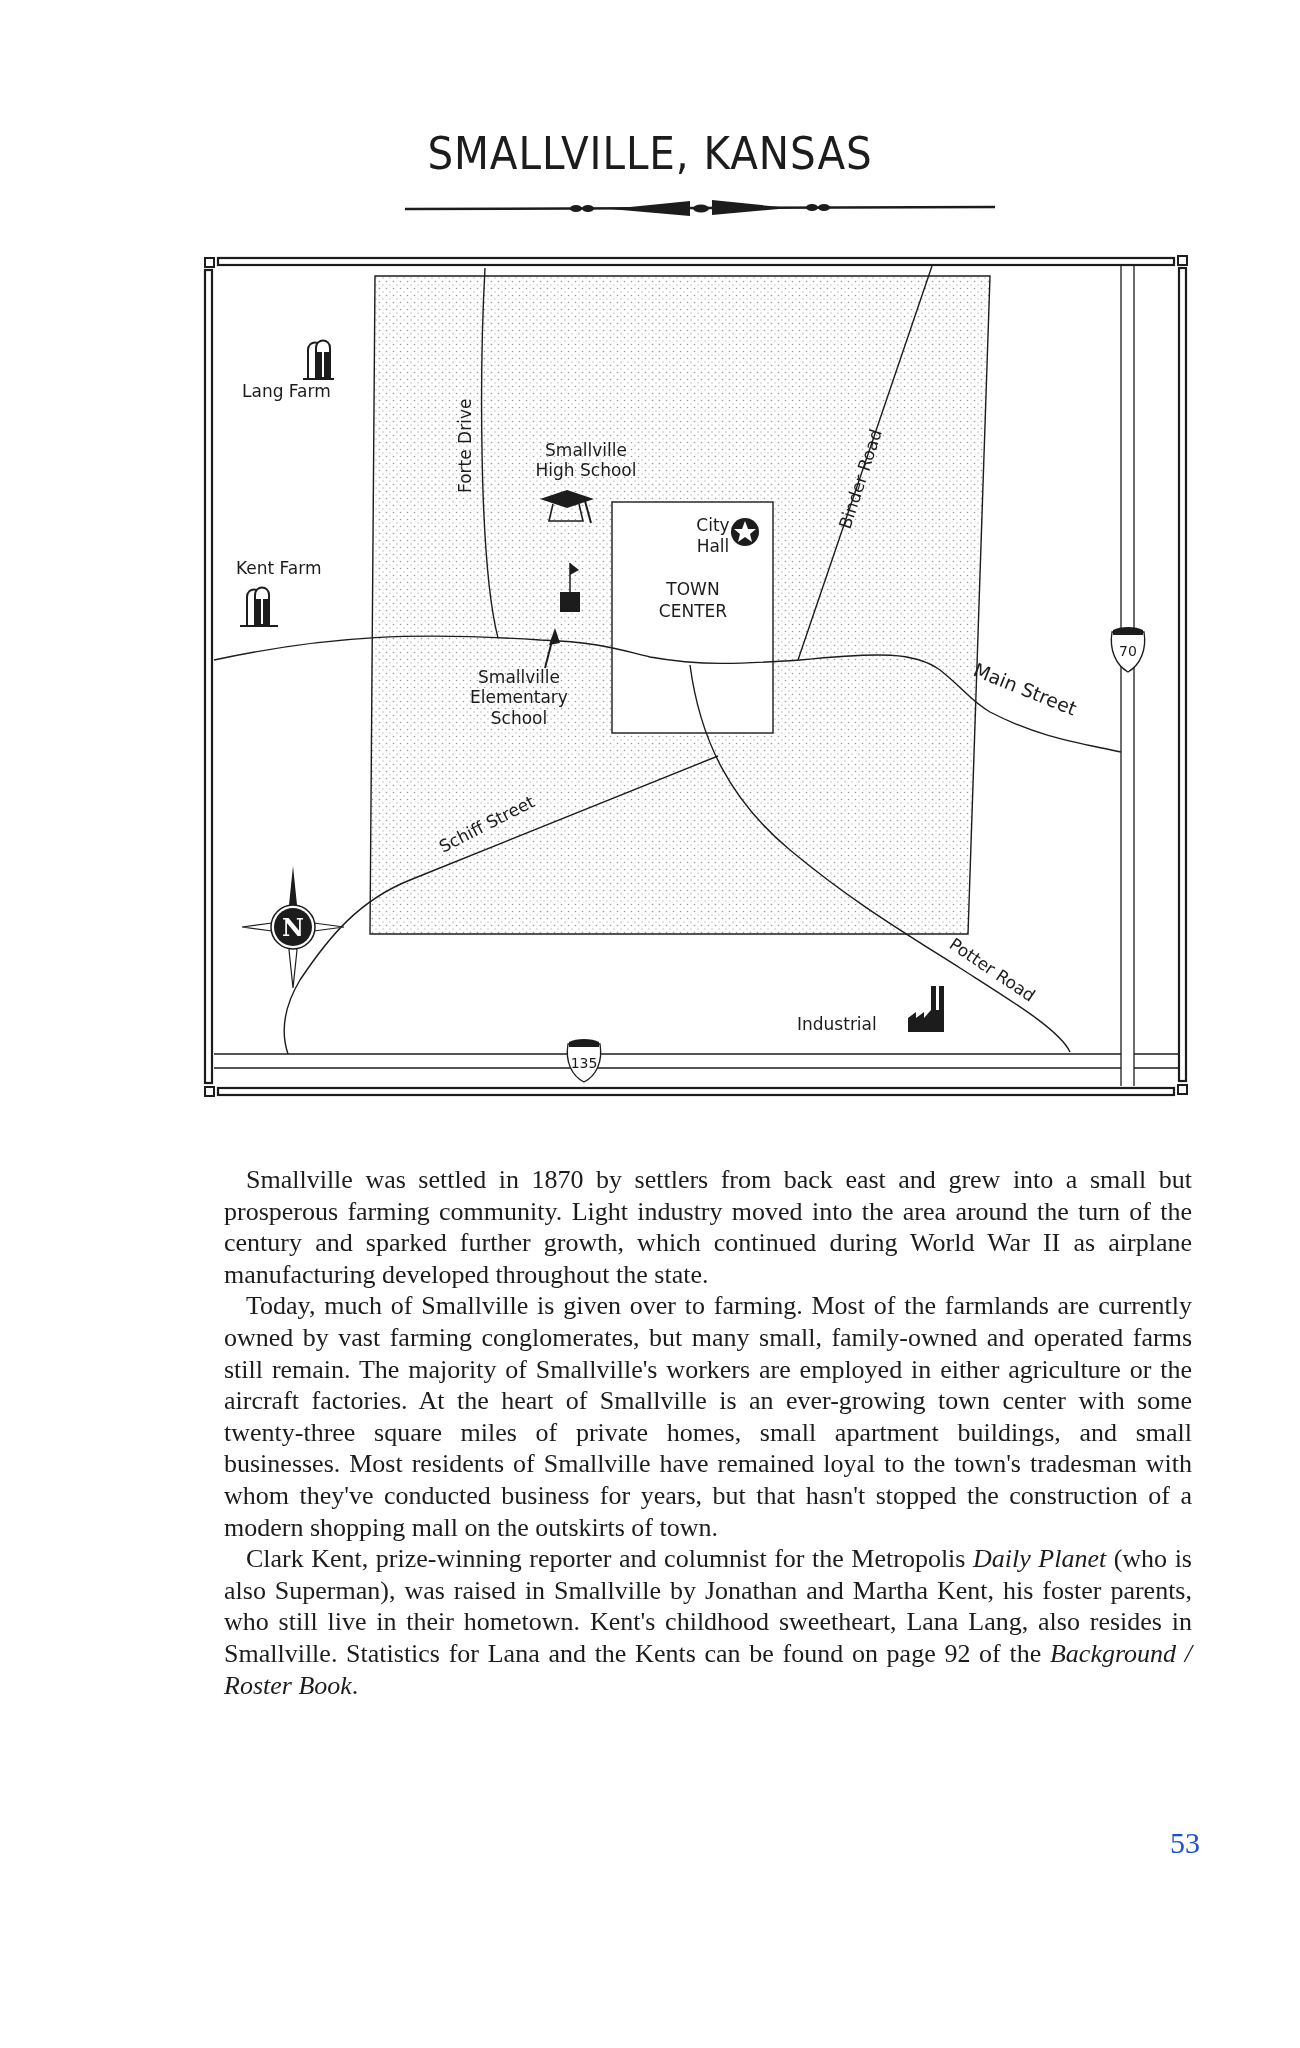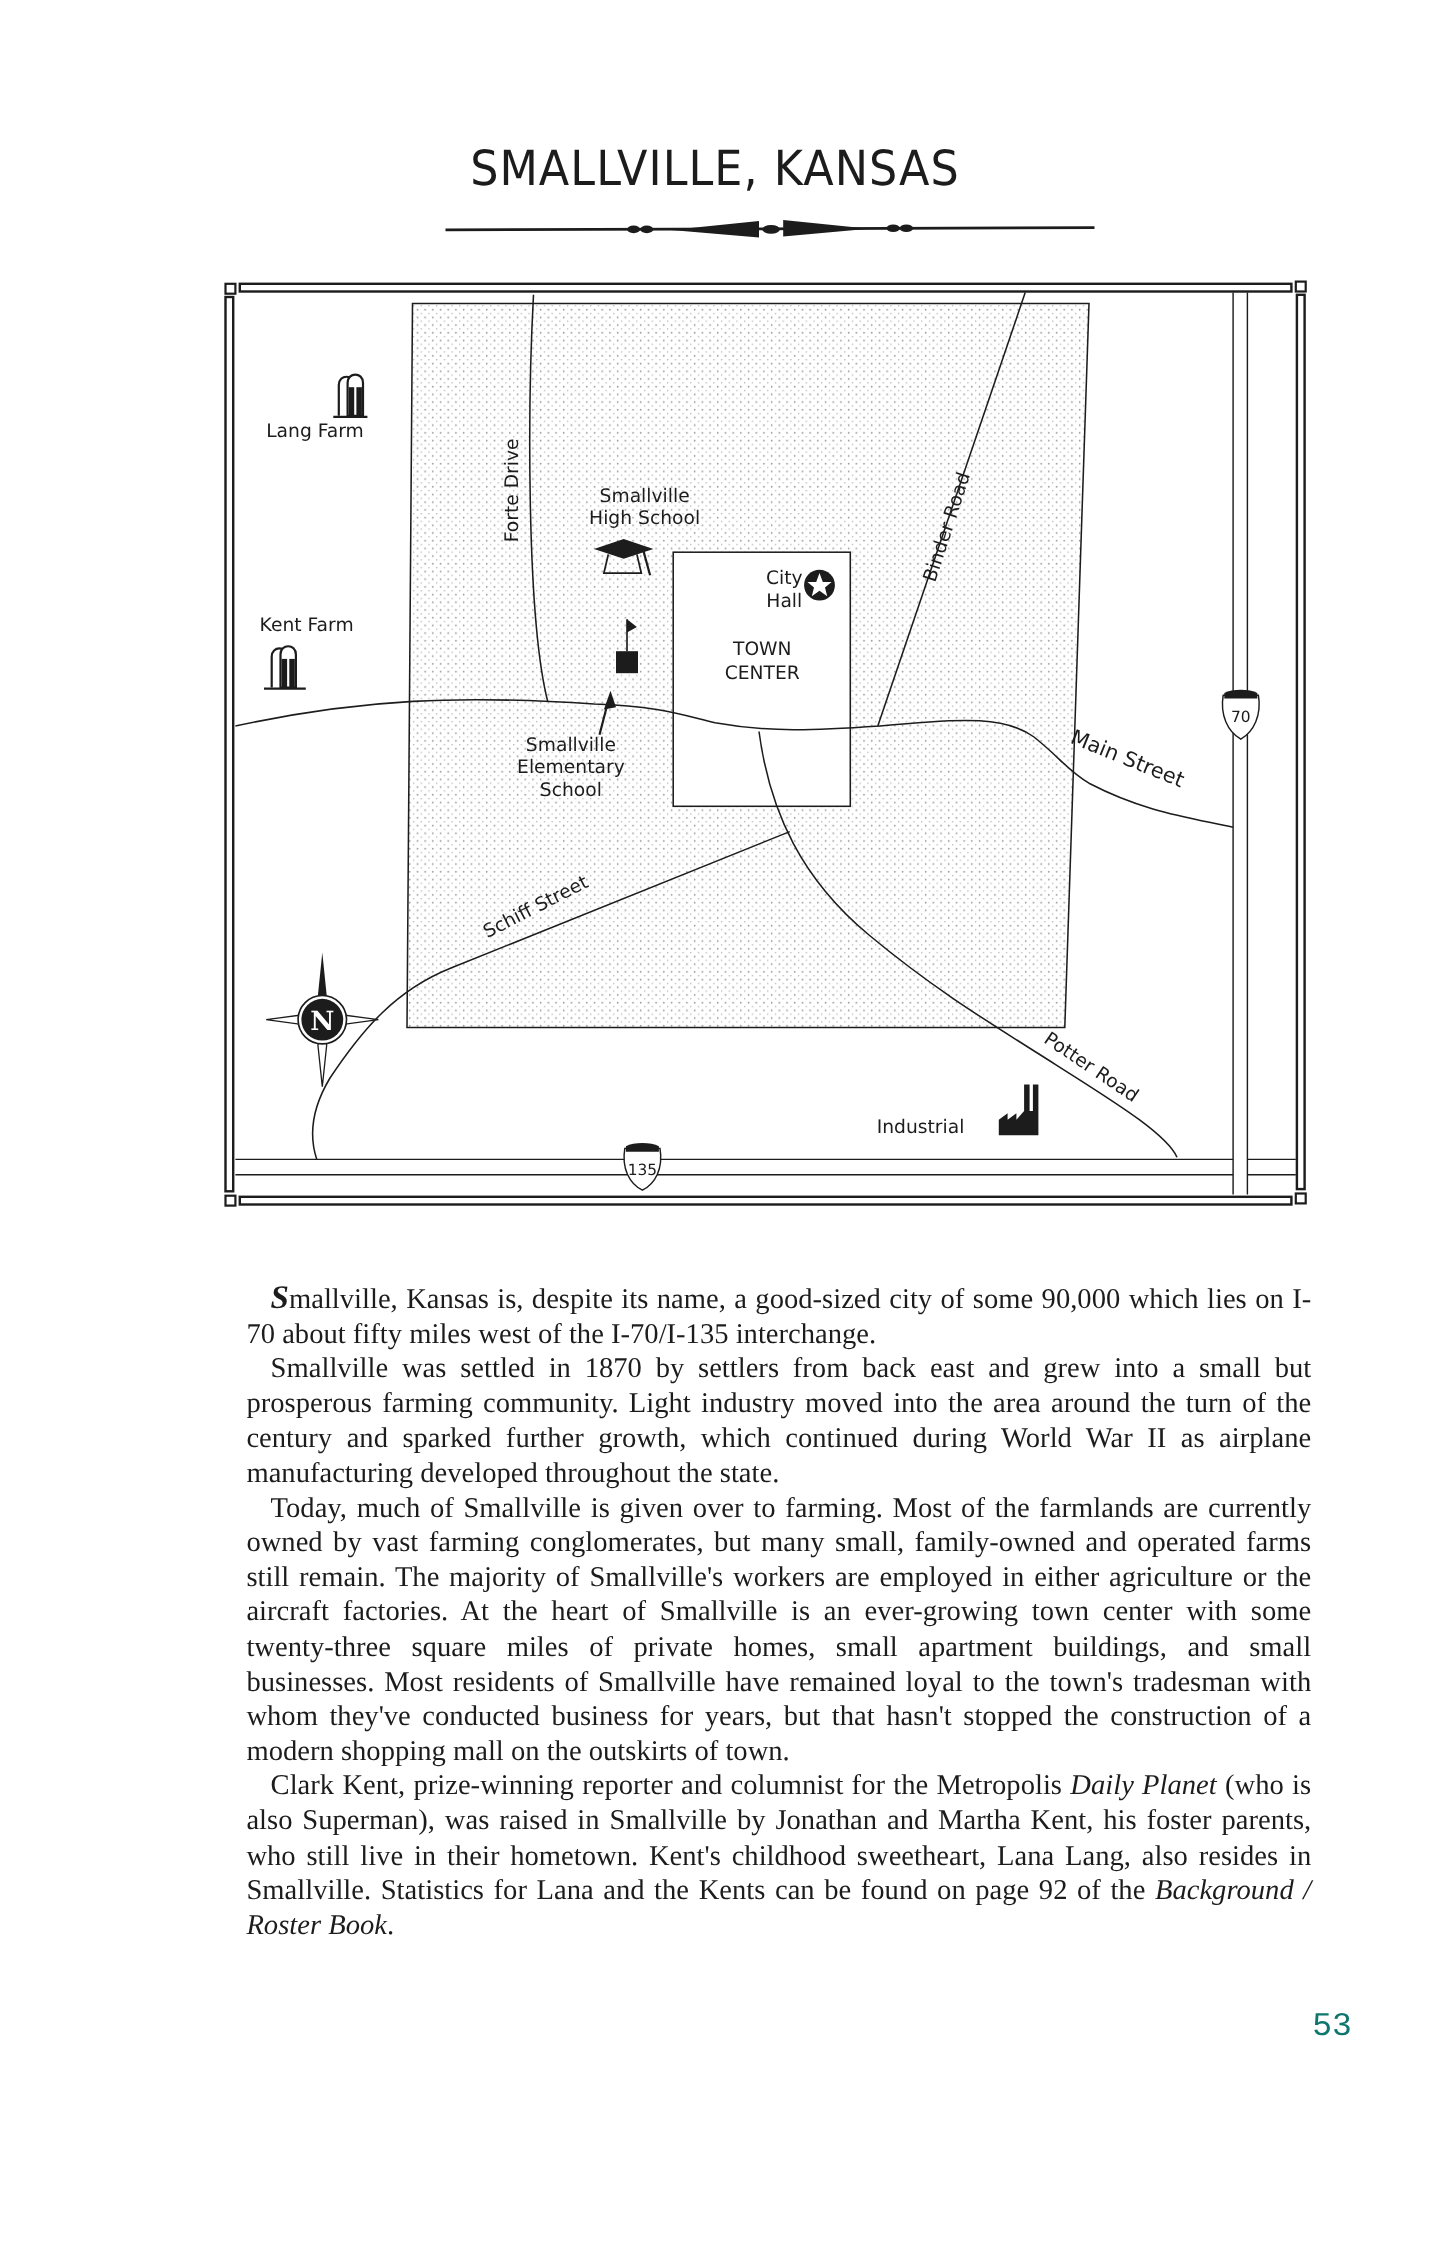--- a/index.html
+++ b/index.html
@@ -13,22 +13,22 @@
   .map { position: absolute; left: 0; top: 0; width: 1300px; height: 1120px; }
   .map text { font-family: "DejaVu Sans", sans-serif; fill: #1c1c1c; }
   .body-text {
     position: absolute; left: 224px; top: 1164px; width: 968px;
     font-family: "Liberation Serif", "DejaVu Serif", serif; font-size: 26px;
     line-height: 31.6px; text-align: justify; color: #1c1c1c;
   }
   .body-text p { margin: 0; text-indent: 22px; }
   .body-text .dropcap { font-weight: bold; font-style: italic; font-size: 30px; }
   .page-number {
-    position: absolute; left: 1169px; top: 1826px; width: 60px; text-align: right;
-    font-family: Liberation Mono, monospace; font-size: 30px; color: #0f766e;
+    position: absolute; left: 1140px; top: 1826px; width: 60px; text-align: right;
+    font-family: Liberation Serif, serif; font-size: 30px; color: #1d4ed8;
   }
 </style>
 </head>
 <body>
 
 <div class="title">SMALLVILLE, KANSAS</div>
 
 <svg class="ornament" viewBox="0 0 600 24">
   <line x1="5" y1="13" x2="595" y2="11" stroke="#1c1c1c" stroke-width="2.5"></line>
   <ellipse cx="176" cy="12.5" rx="6" ry="3.5" fill="#1c1c1c"></ellipse>
@@ -159,19 +159,18 @@
     <polygon points="293,988 297,950 293,943 289,950" fill="#ffffff" stroke="#1c1c1c" stroke-width="1.2"></polygon>
     <polygon points="242,927 272,923 279,927 272,931" fill="#ffffff" stroke="#1c1c1c" stroke-width="1.2"></polygon>
     <polygon points="344,927 314,923 307,927 314,931" fill="#ffffff" stroke="#1c1c1c" stroke-width="1.2"></polygon>
     <circle cx="293" cy="927" r="22" fill="#ffffff" stroke="#1c1c1c" stroke-width="1.5"></circle>
     <circle cx="293" cy="927" r="19" fill="#1c1c1c"></circle>
     <text x="293" y="936" font-size="24" font-weight="bold" text-anchor="middle" style="fill:#ffffff; font-family:'DejaVu Serif', serif;">N</text>
   </g>
 </svg>
 
 <div class="body-text">
-  <p><span class="dropcap">S</span><span>mallville, Kansas is, despite its name, a good-sized city of some 90,000 which lies on I-70 about fifty miles west of the I-70/I-135 interchange.</span></p>
   <p>Smallville was settled in 1870 by settlers from back east and grew into a small but prosperous farming community. Light industry moved into the area around the turn of the century and sparked further growth, which continued during World War II as airplane manufacturing developed throughout the state.</p>
   <p>Today, much of Smallville is given over to farming. Most of the farmlands are currently owned by vast farming conglomerates, but many small, family-owned and operated farms still remain. The majority of Smallville's workers are employed in either agriculture or the aircraft factories. At the heart of Smallville is an ever-growing town center with some twenty-three square miles of private homes, small apartment buildings, and small businesses. Most residents of Smallville have remained loyal to the town's tradesman with whom they've conducted business for years, but that hasn't stopped the construction of a modern shopping mall on the outskirts of town.</p>
   <p><span>Clark Kent, prize-winning reporter and columnist for the Metropolis </span><i>Daily Planet</i><span> (who is also Superman), was raised in Smallville by Jonathan and Martha Kent, his foster parents, who still live in their hometown. Kent's childhood sweetheart, Lana Lang, also resides in Smallville. Statistics for Lana and the Kents can be found on page 92 of the </span><i>Background / Roster Book</i><span>.</span></p>
 </div>
 
 <div class="page-number">53</div>
 
 </body></html>

